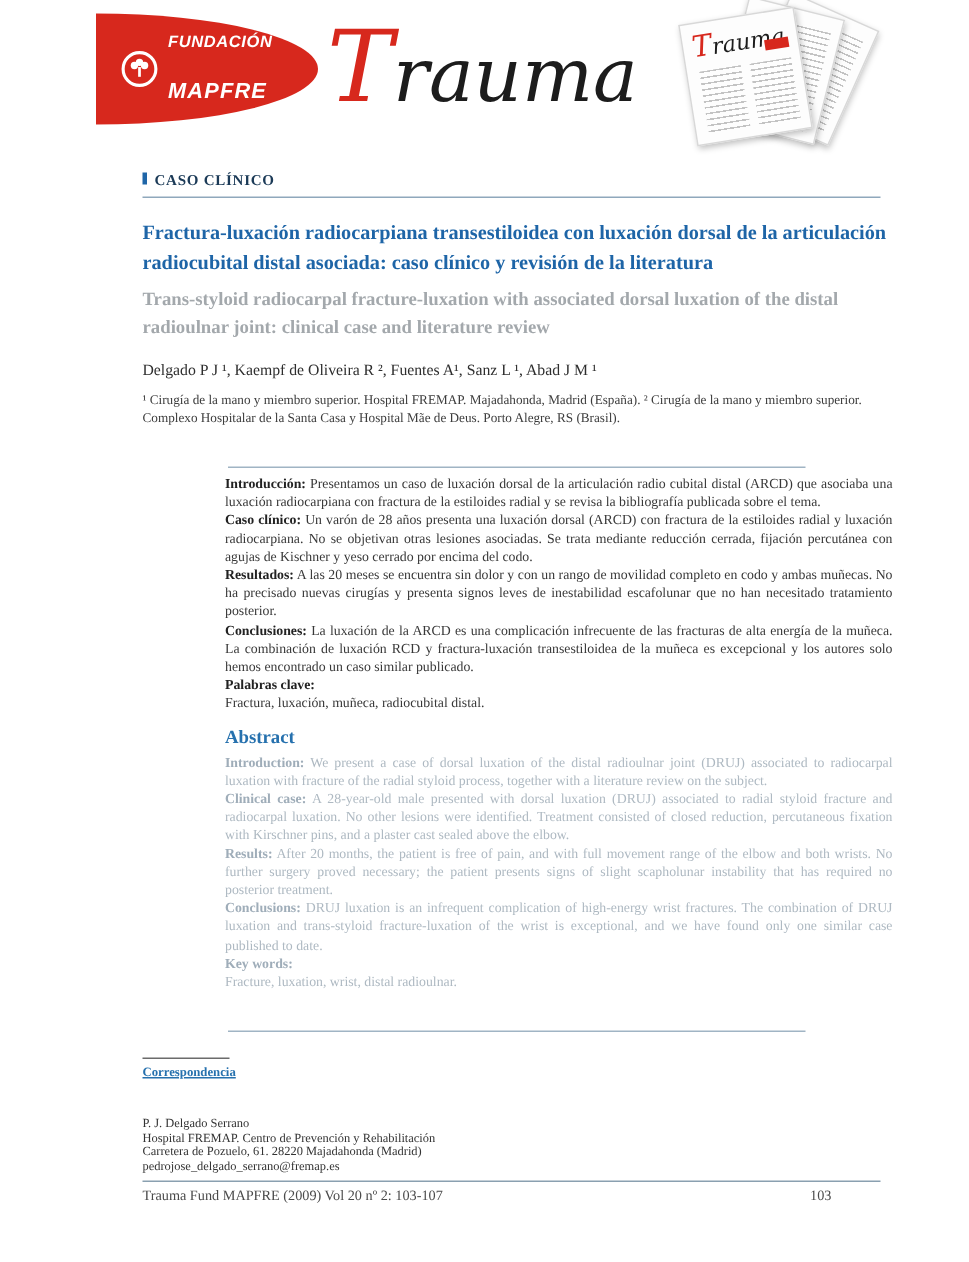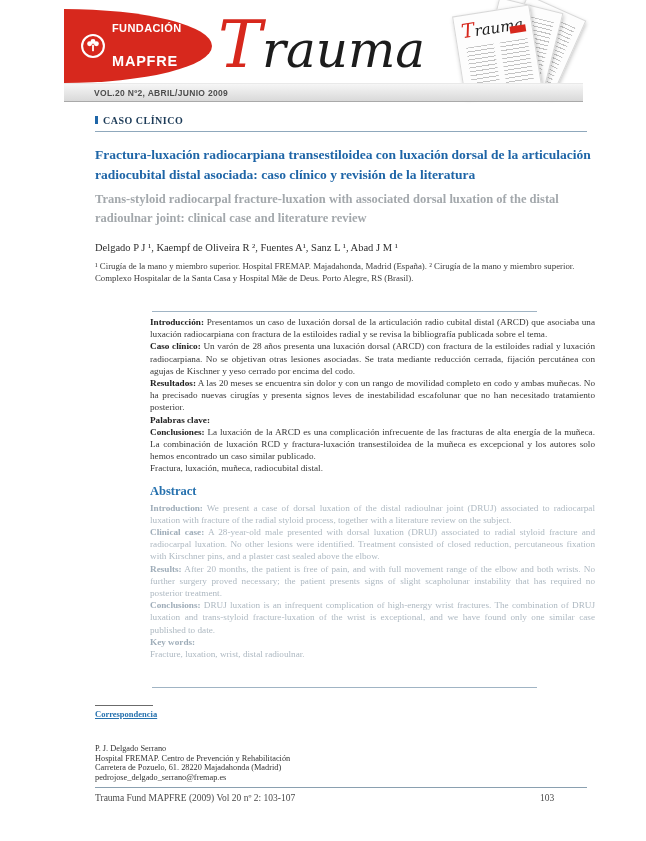--- a/index.html
+++ b/index.html
@@ -2,21 +2,21 @@
 <html lang="es"><head>
 <meta charset="utf-8">
 <style>
   * { margin:0; padding:0; box-sizing:border-box; }
   body { background:#ffffff; font-family:"Liberation Serif", serif; }
   .page { position:relative; width:646px; height:841px; background:#ffffff; overflow:hidden; margin:0 auto; }
 
   
   .brand-block { position:absolute; left:64px; top:9px; width:148px; height:74px;
     background:#d7281d; border-radius:0 100% 100% 0 / 0 50% 50% 0;
-    display:flex; align-items:center; padding-left:16px; }
+    display:flex; align-items:center; padding-left:16px;font-style:italic; }
   .brand-inner { display:flex; align-items:center; gap:6px; }
   .brand-icon { width:26px; height:26px; flex:0 0 auto; }
   .brand-text { color:#ffffff; font-family:"Liberation Sans", sans-serif; line-height:1.02; }
   .brand-l1 { font-size:11px; font-weight:bold; letter-spacing:.4px; }
   .brand-l2 { font-size:14.5px; font-weight:bold; letter-spacing:.8px;margin-top:20px; }
 
   .masthead { position:absolute; left:218px; top:6px; width:230px;
     font-family:"DejaVu Serif", serif; font-style:italic; font-size:50px; color:#1c1c1c; }
   .masthead::first-letter { color:#d7281d; font-size:1.32em; }
 
@@ -107,21 +107,20 @@
         <div class="stripes st-s2"></div>
       </div>
     <div class="sheet cover">
       <div class="cover-title">Trauma</div>
       <div class="cover-badge"></div>
       <div class="stripes st-a"></div>
       <div class="stripes st-b"></div>
     </div>
   </div>
 
-  <div class="volume-bar">VOL.20 Nº2, ABRIL/JUNIO 2009</div>
 
   <div class="kicker"><span class="kicker-bar"></span><span>CASO CLÍNICO</span></div>
   <div class="kicker-rule"></div>
 
   <h1 class="title-es">Fractura-luxación radiocarpiana transestiloidea con luxación dorsal de la articulación radiocubital distal asociada: caso clínico y revisión de la literatura</h1>
   <h2 class="title-en">Trans-styloid radiocarpal fracture-luxation with associated dorsal luxation of the distal radioulnar joint: clinical case and literature review</h2>
 
   <div class="authors">Delgado P J ¹, Kaempf de Oliveira R ², Fuentes A¹, Sanz L ¹, Abad J M ¹</div>
   <div class="affiliations">¹ Cirugía de la mano y miembro superior. Hospital FREMAP. Majadahonda, Madrid (España). ² Cirugía de la mano y miembro superior. Complexo Hospitalar de la Santa Casa y Hospital Mãe de Deus. Porto Alegre, RS (Brasil).</div>
 
@@ -135,25 +134,25 @@
       </p>
       <p class="para">
         <strong>Caso clínico:</strong>
         <span>Un varón de 28 años presenta una luxación dorsal (ARCD) con fractura de la estiloides radial y luxación radiocarpiana. No se objetivan otras lesiones asociadas. Se trata mediante reducción cerrada, fijación percutánea con agujas de Kischner y yeso cerrado por encima del codo.</span>
       </p>
       <p class="para">
         <strong>Resultados:</strong>
         <span>A las 20 meses se encuentra sin dolor y con un rango de movilidad completo en codo y ambas muñecas. No ha precisado nuevas cirugías y presenta signos leves de inestabilidad escafolunar que no han necesitado tratamiento posterior.</span>
       </p>
       <p class="para">
-        <strong>Palabras clave:</strong>
+        <strong>Conclusiones:</strong>
+        <span>La luxación de la ARCD es una complicación infrecuente de las fracturas de alta energía de la muñeca. La combinación de luxación RCD y fractura-luxación transestiloidea de la muñeca es excepcional y los autores solo hemos encontrado un caso similar publicado.</span>
       </p>
       <p class="para">
-        <strong>Conclusiones:</strong>
-        <span>La luxación de la ARCD es una complicación infrecuente de las fracturas de alta energía de la muñeca. La combinación de luxación RCD y fractura-luxación transestiloidea de la muñeca es excepcional y los autores solo hemos encontrado un caso similar publicado.</span>
+        <strong>Palabras clave:</strong>
       </p>
       <p class="para">
         <span>Fractura, luxación, muñeca, radiocubital distal.</span>
       </p>
     </div>
 
     <div class="sec-heading en">Abstract</div>
     <div class="abstract-en" lang="en">
       <p class="para">
         <strong>Introduction:</strong>

